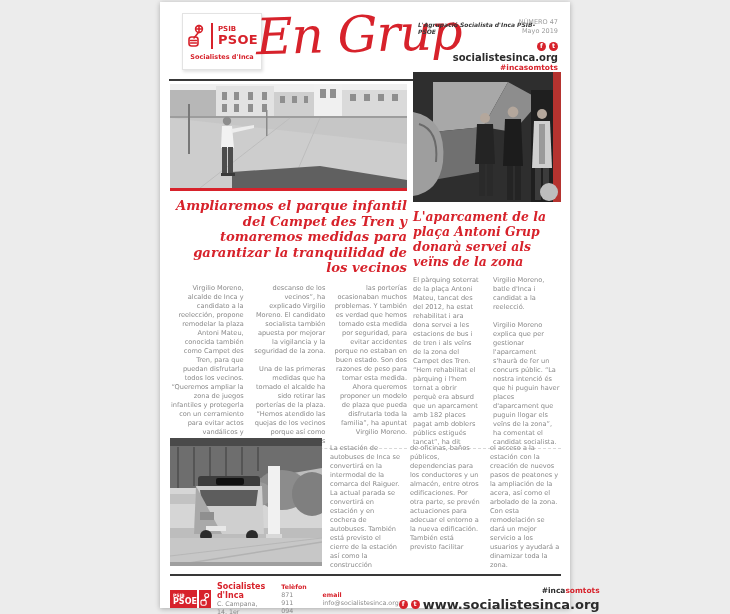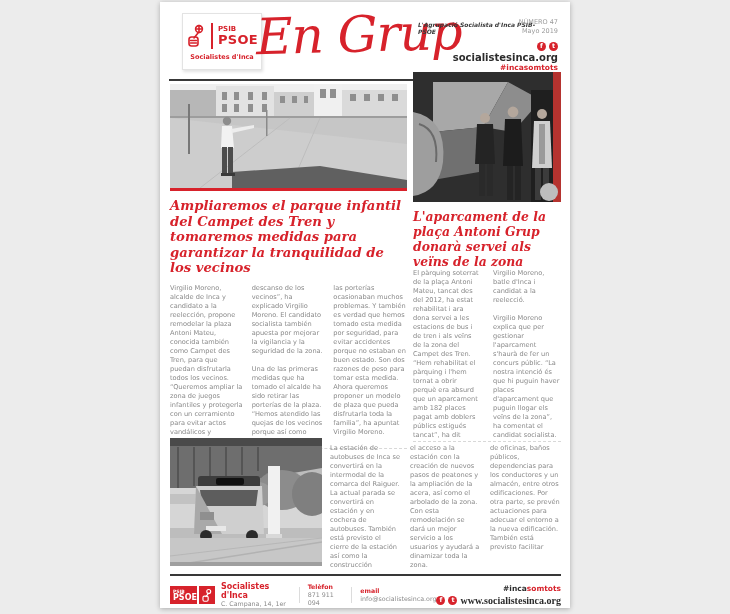--- a/index.html
+++ b/index.html
@@ -43,29 +43,29 @@
   .hash-text{font-size:7.5px;font-weight:bold;color:#d7222b;line-height:9px;}
   .masthead-rule{position:absolute;left:9px;right:9px;top:77px;height:2px;background:#383838;}
   
   .headline{
     font-family:"DejaVu Serif",serif;font-weight:bold;font-style:italic;color:#d7222b;
   }
   .cols{display:flex;}
   .col{
     flex:1;font-size:6.6px;line-height:9px;color:#8a8a8a;white-space:pre-line;
   }
-  .article-1{position:absolute;left:10px;top:82px;width:237px;}
+  .article-1{position:absolute;left:10px;top:82px;width:237px;text-align:right;}
   .article-1 .photo{display:block;border-bottom:3px solid #d7222b;}
   .article-1 .headline{font-size:13.2px;line-height:15.6px;margin-top:7px;}
   .article-1 .cols{margin-top:8px;gap:8px;height:158px;}
   .article-1 .sep{border-bottom:1px dashed #d8d8d8;margin-top:6px;}
   .article-2{position:absolute;left:253px;top:70px;width:148px;}
   .article-2 .photo{display:block;}
   .article-2 .headline{font-size:12.4px;line-height:15px;margin-top:7px;}
-  .article-2 .cols{gap:12px;height:168px;}
+  .article-2 .cols{margin-top:7px;gap:12px;height:168px;}
   .article-2 .sep{border-bottom:1px dashed #d8d8d8;margin-top:4px;}
   .article-3{position:absolute;left:10px;top:436px;width:391px;display:flex;gap:8px;}
   .article-3 .photo{display:block;flex:none;}
   .article-3 .right{flex:1;min-width:0;}
   .article-3 .headline{font-size:13px;line-height:16px;}
   .article-3 .cols{margin-top:6px;gap:9px;height:100px;}
   
   .footer{
     position:absolute;left:10px;top:572px;width:391px;border-top:2px solid #383838;
     padding-top:6px;display:flex;align-items:center;
@@ -81,21 +81,21 @@
   .f-org-name{font-size:8px;font-weight:bold;color:#d7222b;line-height:9px;}
   .f-org-addr{font-size:6.3px;color:#8a8a8a;line-height:8px;}
   .f-div{width:1px;height:16px;background:#dcdcdc;margin:0 8px;}
   .f-label{font-size:6.2px;font-weight:bold;color:#d7222b;line-height:8px;}
   .f-value{font-size:6.3px;color:#8a8a8a;line-height:8px;}
   .f-right{margin-left:auto;text-align:right;}
   .f-hash{font-size:7.5px;font-weight:bold;line-height:9px;}
   .f-hash .dark{color:#2b2b2b;}
   .f-hash .red{color:#d7222b;text-align:center;}
   .f-site-row{display:flex;align-items:center;gap:3px;margin-top:2px;justify-content:flex-end;}
-  .f-site{font-size:10px;font-weight:bold;color:#2b2b2b;font-family:Liberation Serif, serif;}
+  .f-site{font-size:13px;font-weight:bold;color:#2b2b2b;}
 </style>
 </head>
 <body>
 
 <div class="page">
 
   <div class="logo-box">
     <div class="logo-row">
       <svg width="20" height="26" viewBox="0 0 20 26">
         <g fill="none" stroke="#d7222b" stroke-width="1.6" stroke-linecap="round">
@@ -275,22 +275,22 @@
       </g>
 
       <rect x="0" y="100" width="152" height="28" fill="#c7c7c7"></rect>
       <path d="M0 128 L152 104" stroke="#b2b2b2" stroke-width="1.5"></path>
       <path d="M0 118 L152 100" stroke="#b7b7b7" stroke-width="1"></path>
       <rect x="0" y="124" width="152" height="4" fill="#9f9f9f"></rect>
     </svg>
     <div class="right">
       <div class="cols">
         <div class="col">La estación de autobuses de Inca se convertirá en la intermodal de la comarca del Raiguer. La actual parada se convertirá en estación y en cochera de autobuses. También está previsto el cierre de la estación así como la construcción</div>
+        <div class="col">de oficinas, baños públicos, dependencias para los conductores y un almacén, entre otros edificaciones. Por otra parte, se prevén actuaciones para adecuar el entorno a la nueva edificación. También está previsto facilitar</div>
         <div class="col">el acceso a la estación con la creación de nuevos pasos de peatones y la ampliación de la acera, así como el arbolado de la zona. Con esta remodelación se dará un mejor servicio a los usuarios y ayudará a dinamizar toda la zona.</div>
-        <div class="col">de oficinas, baños públicos, dependencias para los conductores y un almacén, entre otros edificaciones. Por otra parte, se prevén actuaciones para adecuar el entorno a la nueva edificación. También está previsto facilitar</div>
       </div>
     </div>
   </div>
 
   <div class="footer">
     <div class="f-psoe-box">
       <div class="f-psib">PSIB</div>
       <div class="f-psoe">PSOE</div>
     </div>
     <div class="f-emblem-box">

